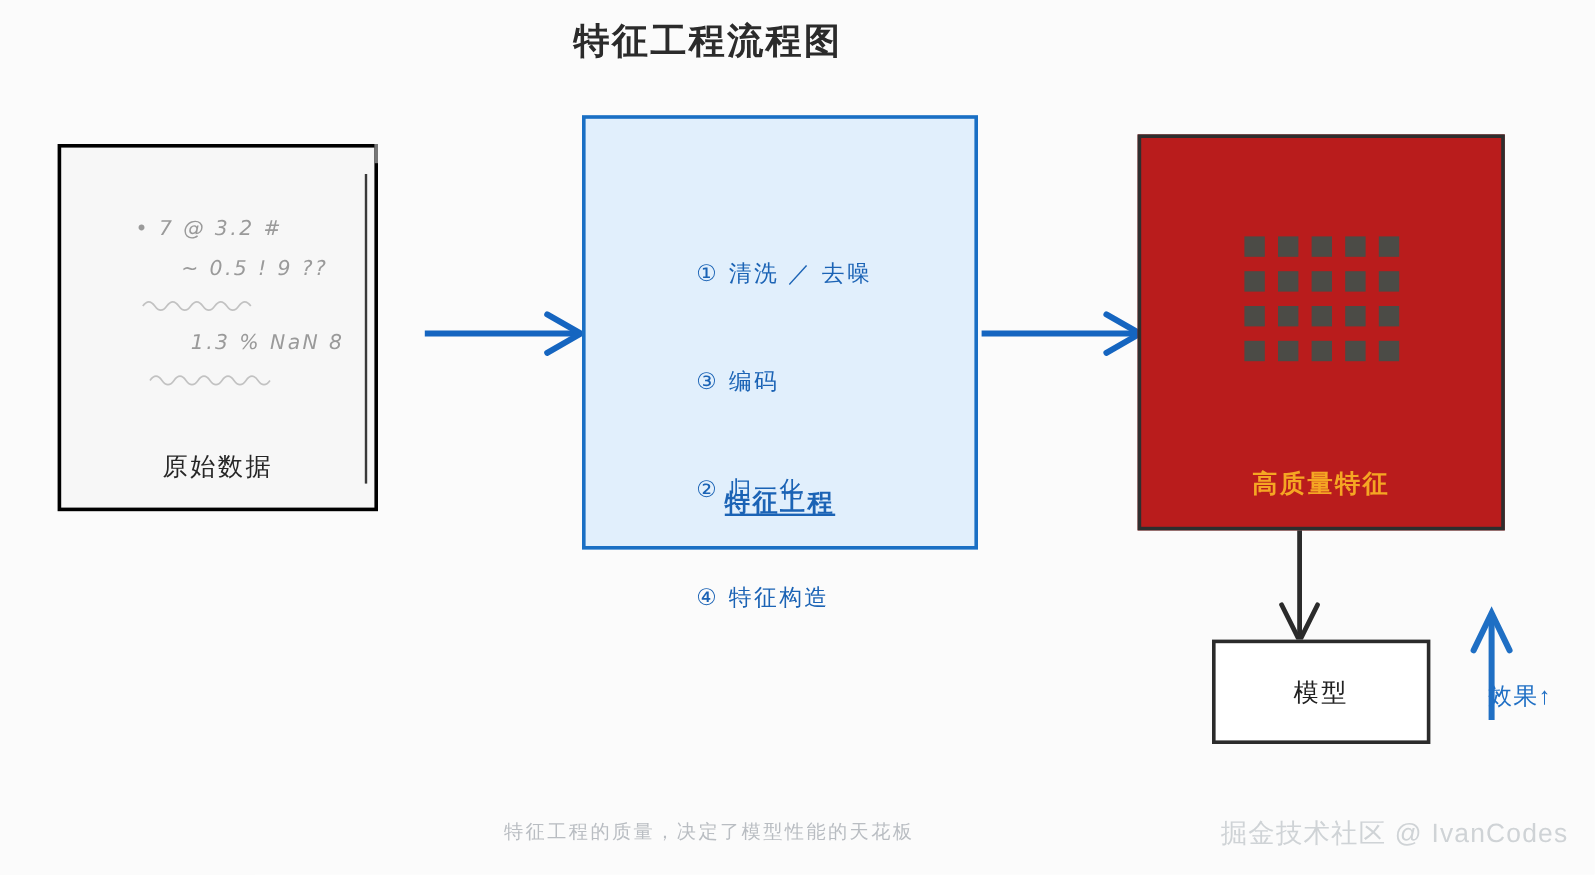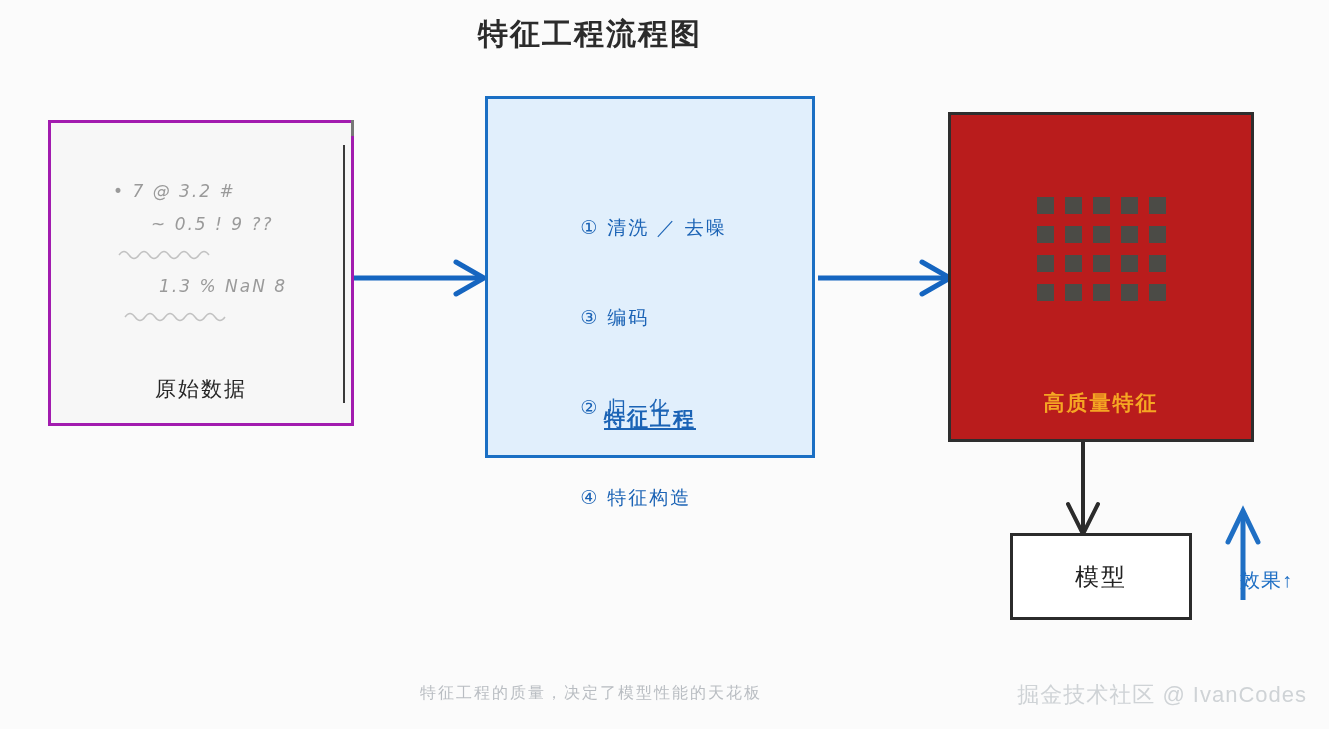--- a/index.html
+++ b/index.html
@@ -27,23 +27,23 @@
     font-weight: 600;
     color: #2b2b2b;
     letter-spacing: 2px;
   }
 
   
   .box { position: absolute; box-sizing: border-box; }
 
   
   #raw-box {
-    left: 48px; top: 120px; width: 306px; height: 306px;
+    left: 48px; top: 120px; width: 267px; height: 306px;
     background: #f7f7f7;
-    border: 3px solid #a21caf;
+    border: 3px solid #000000;
   }
   #raw-box::after {                 
     content: "";
     position: absolute;
     right: 6px; top: 22px;
     width: 2px; height: 258px;
     background: #3a3a3a;
   }
   #raw-box::before {                
     content: "";
@@ -122,21 +122,21 @@
 
   
   #model-box {
     left: 1010px; top: 533px; width: 182px; height: 87px;
     background: #ffffff;
     border: 3px solid #2b2b2b;
     display: flex;
     align-items: center;
     justify-content: center;
   }
-  #model-label { font-size: 24px; color: #222; letter-spacing: 2px; }
+  #model-label { font-size: 21px; color: #222; letter-spacing: 2px; }
 
   
   .arrow-svg { position: absolute; overflow: visible; }
   #arrow-1 { left: 352px; top: 258px; }
   #arrow-2 { left: 816px; top: 258px; }
   #arrow-down { left: 1060px; top: 442px; }
   #arrow-effect { left: 1222px; top: 508px; }
 
   #effect-label {
     position: absolute;

